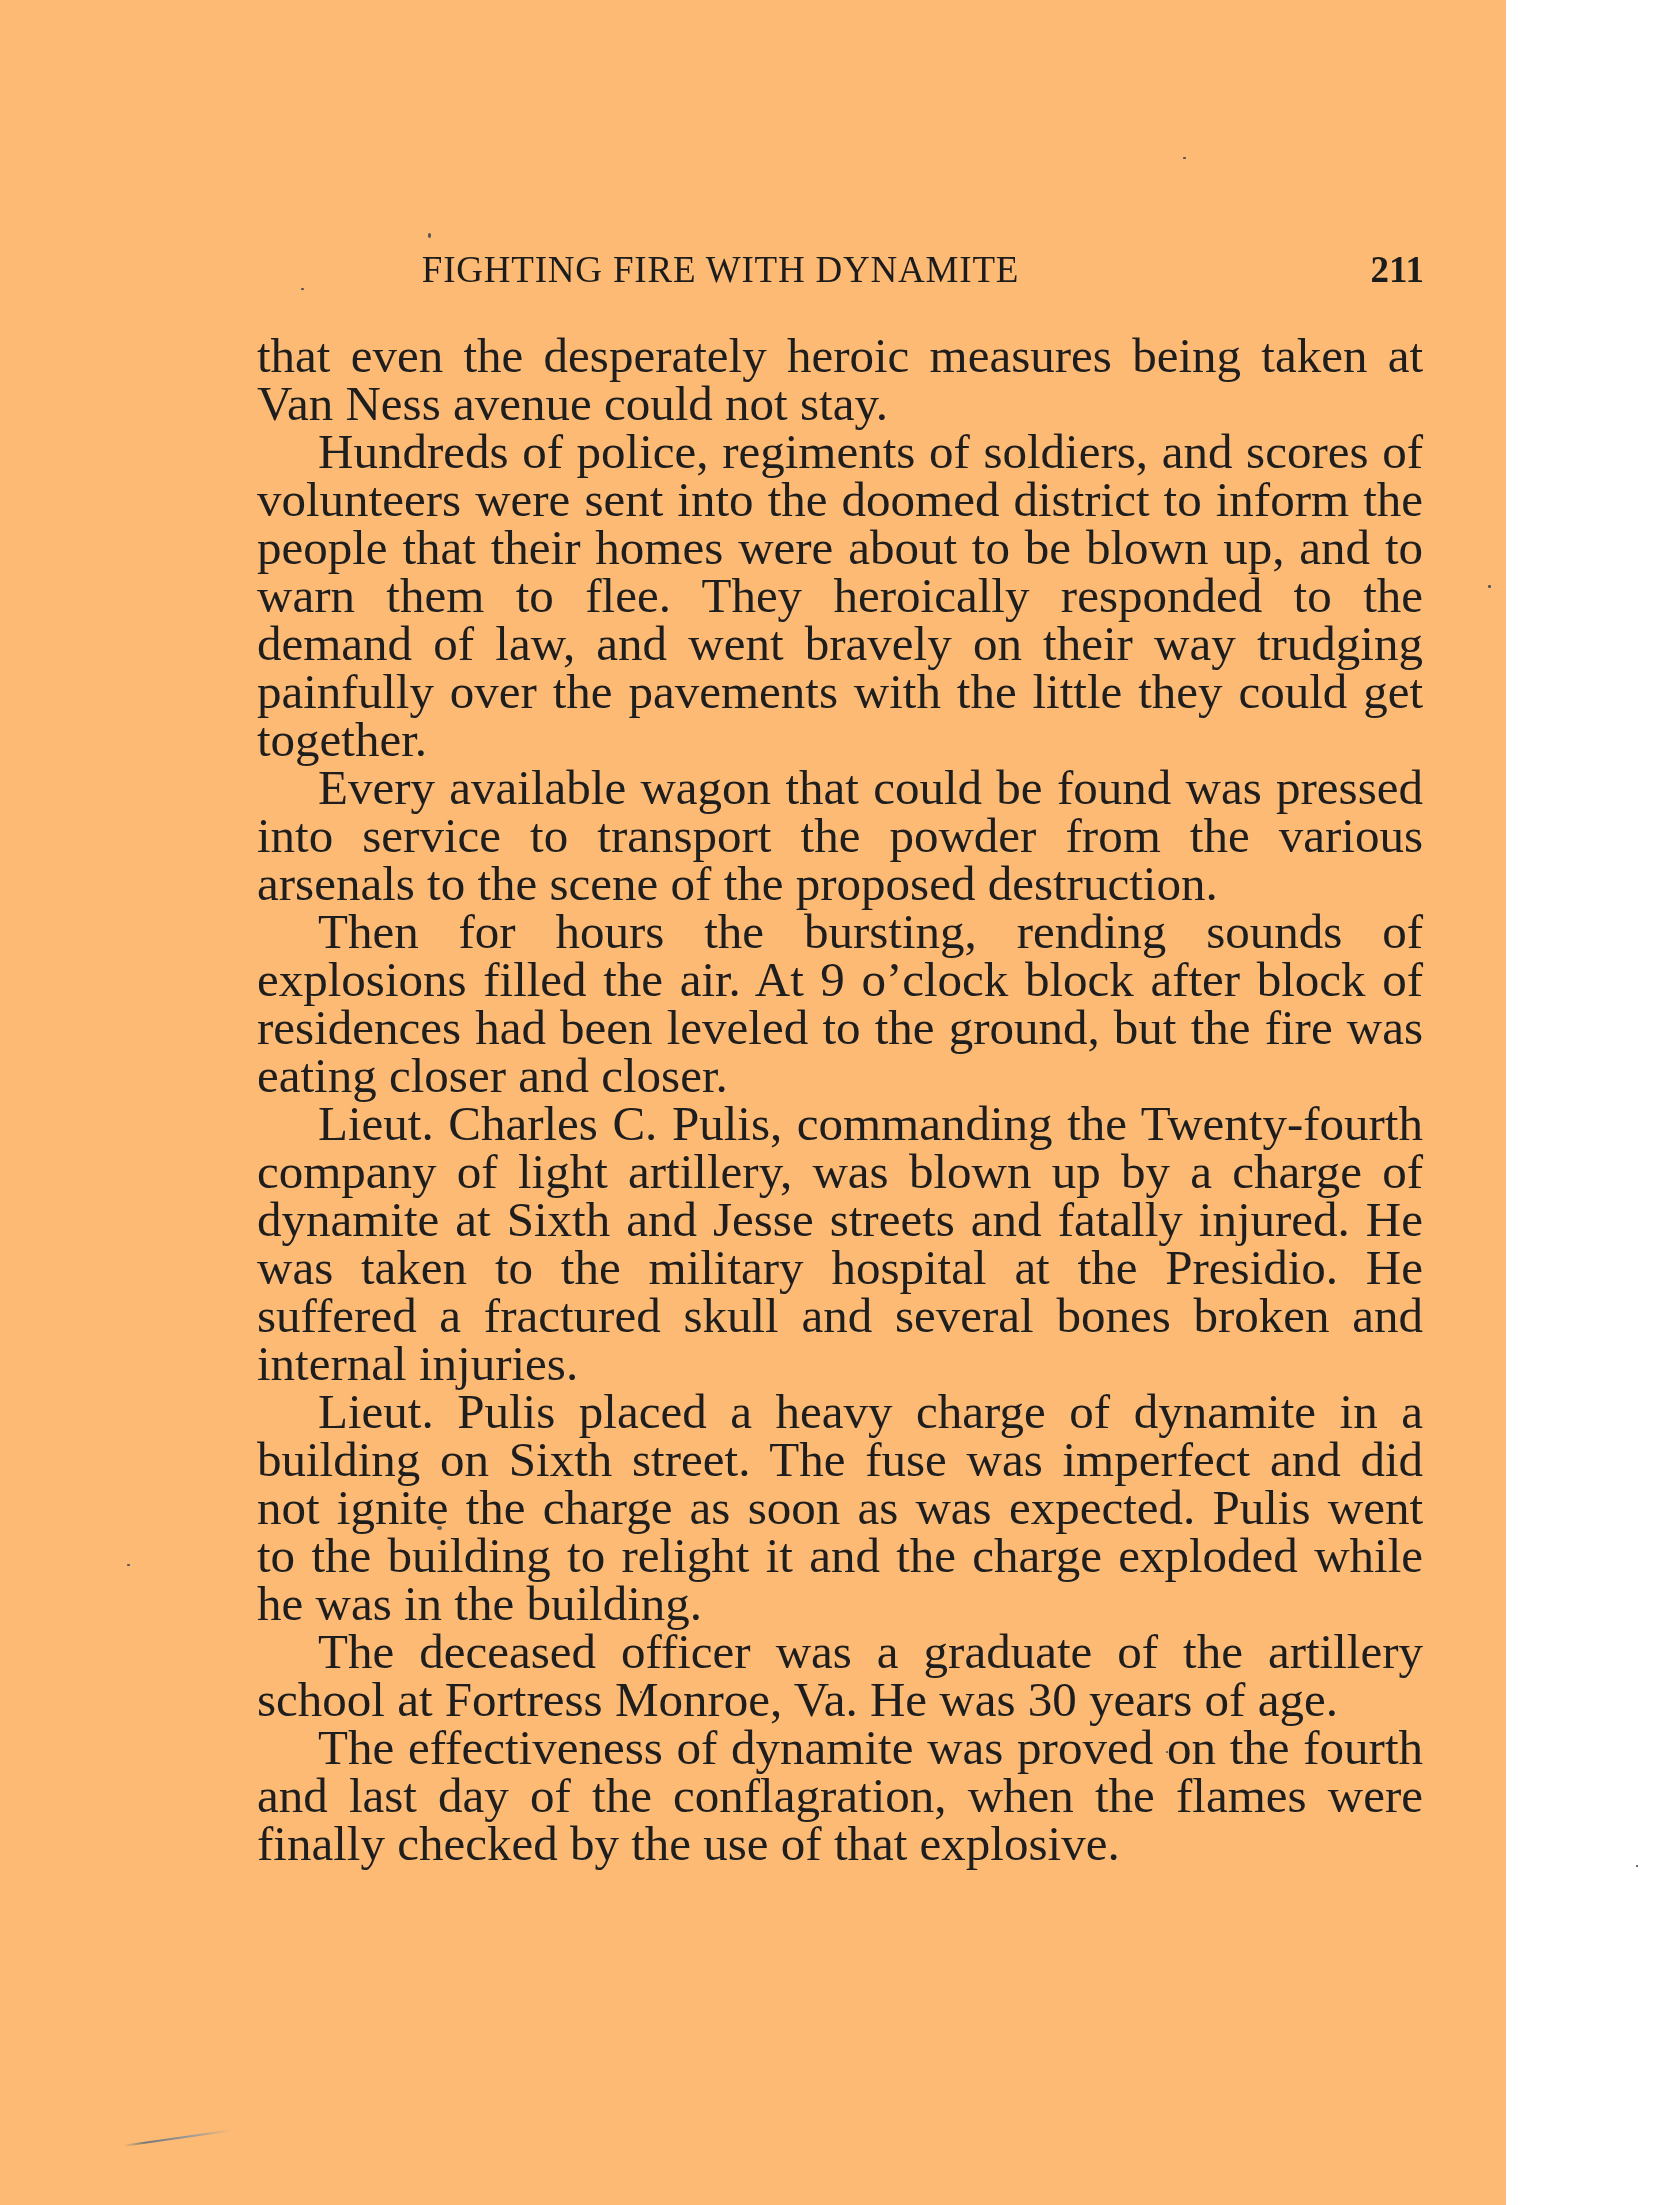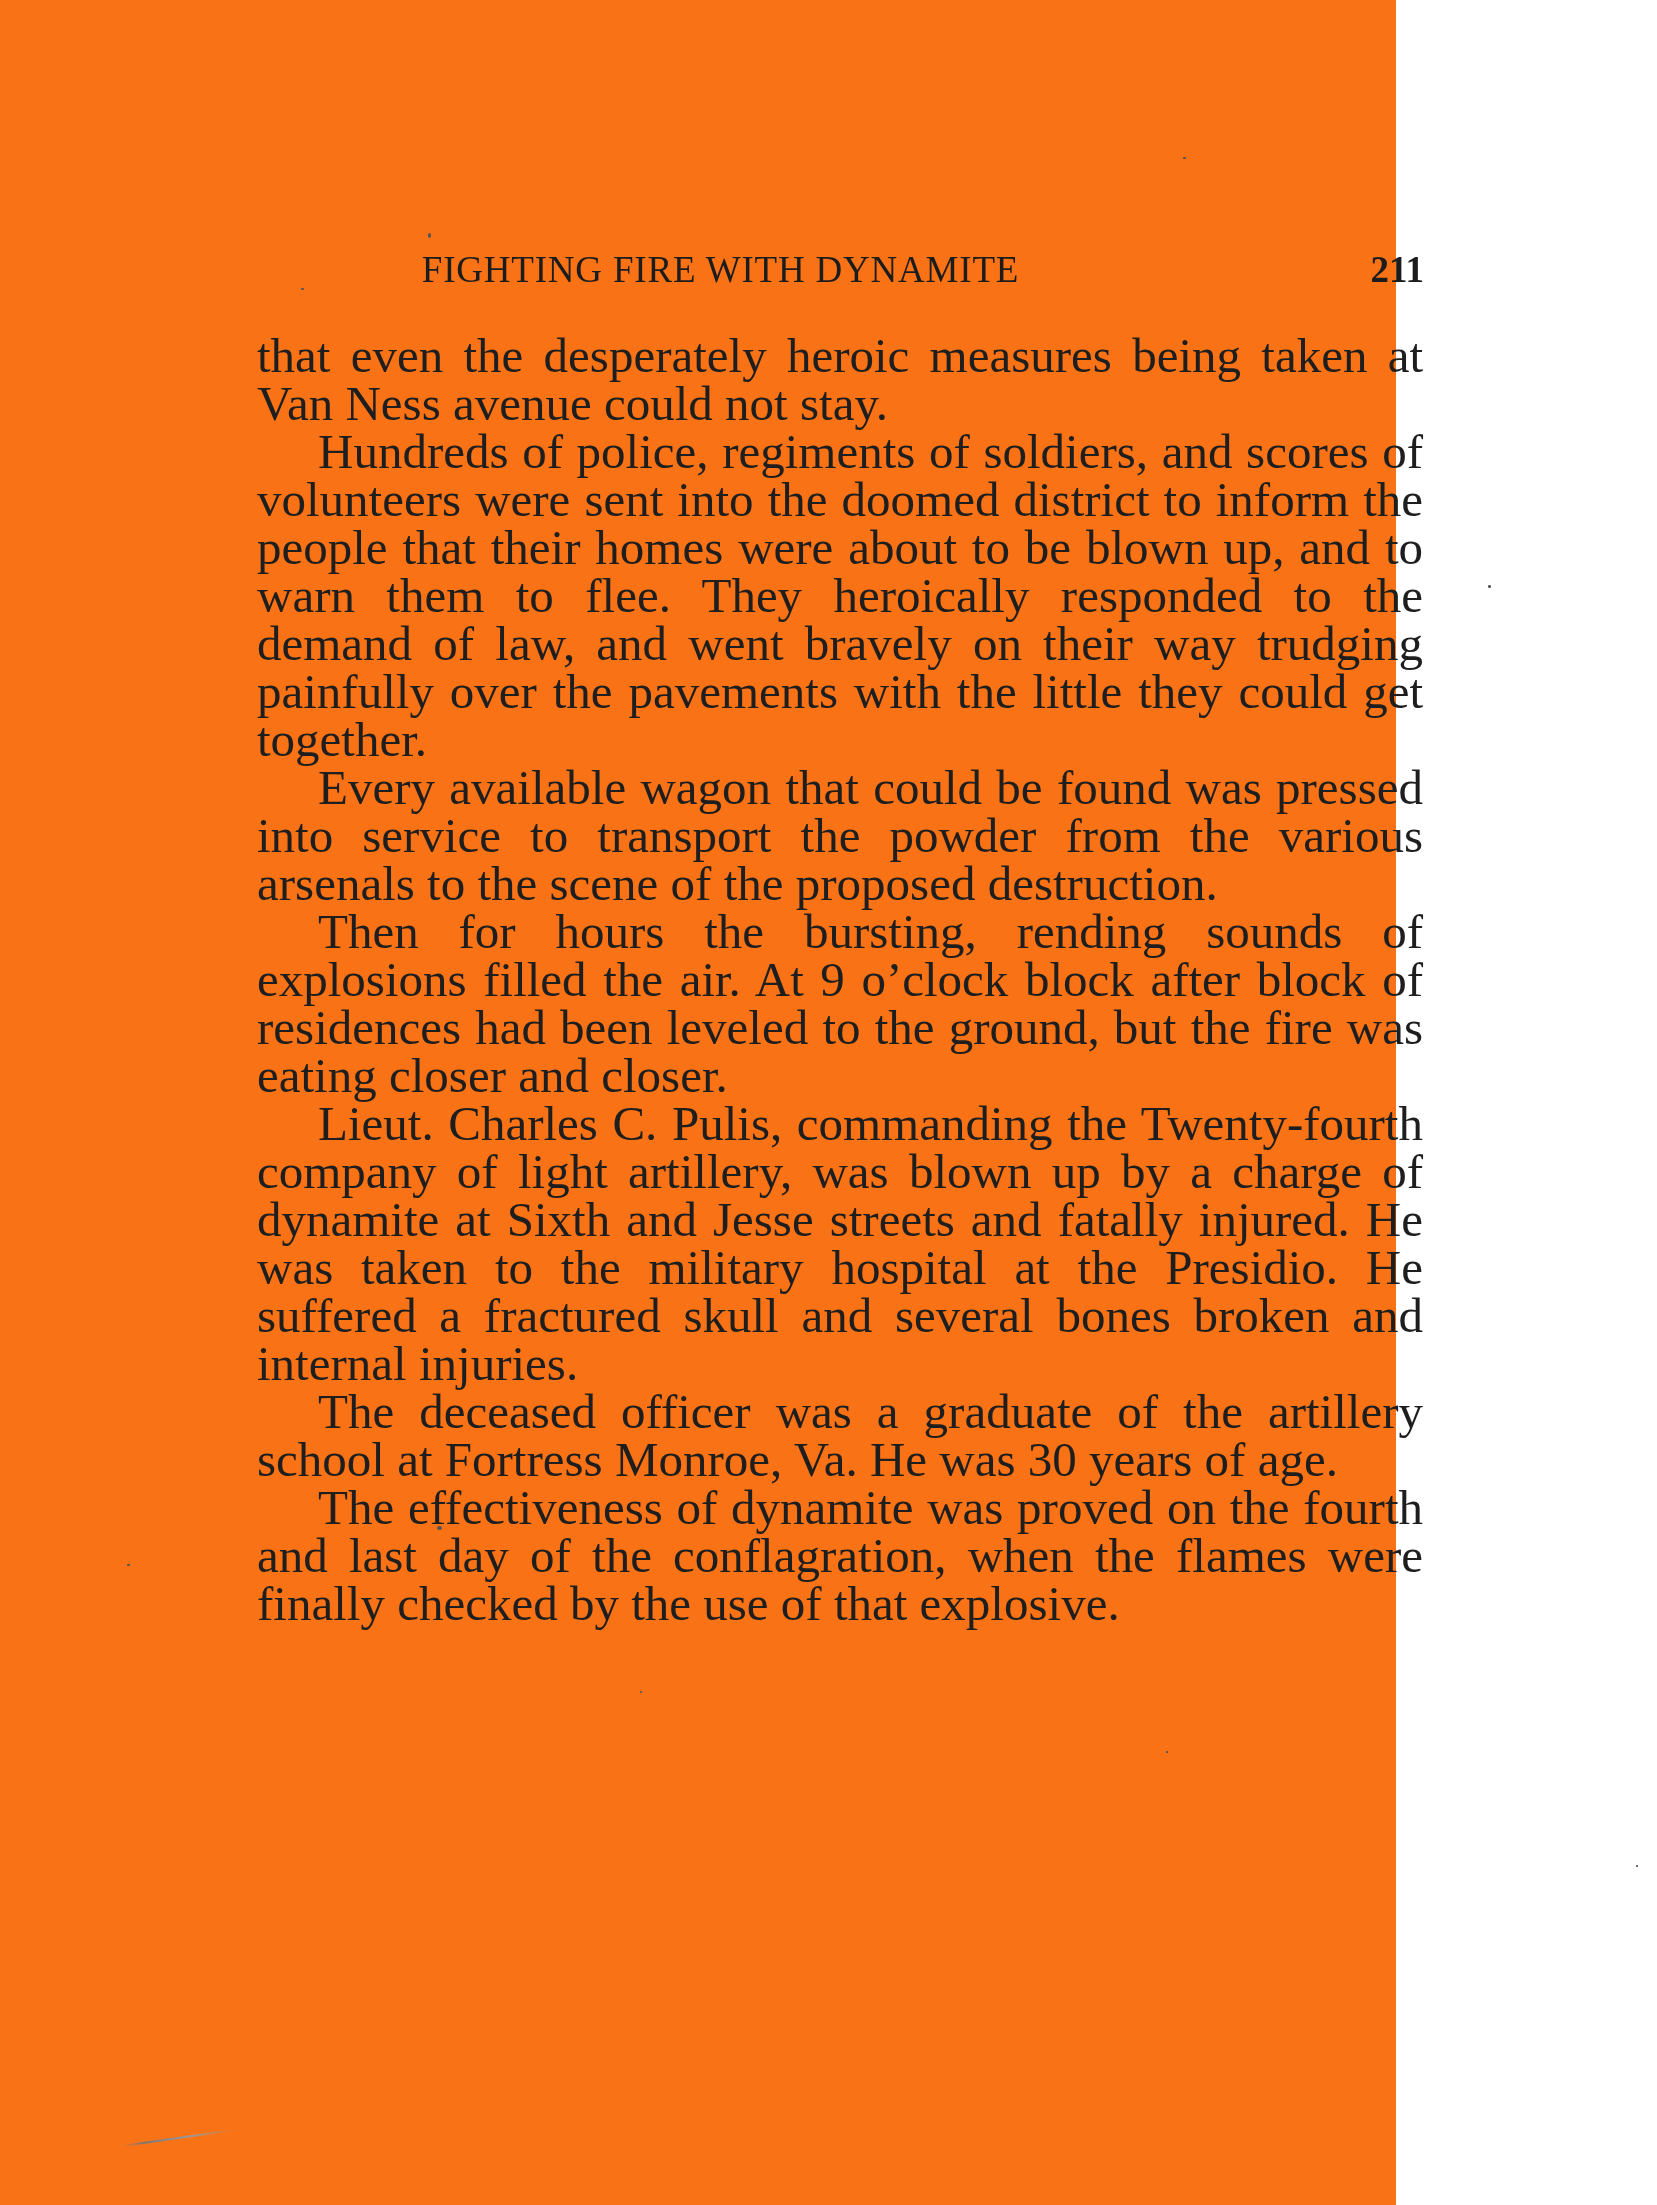--- a/index.html
+++ b/index.html
@@ -11,23 +11,23 @@
     width: 1658px;
     height: 2205px;
     position: relative;
     overflow: hidden;
     font-family: "Liberation Serif", "DejaVu Serif", serif;
     color: #1a1a1a;
   }
   .page {
     position: absolute;
     left: 0; top: 0;
-    width: 1396px;
+    width: 1506px;
     height: 2205px;
-    background: #f97316;
+    background: #fdba74;
   }
   .running-head {
     position: absolute;
     left: 254px;
     width: 1170px;
     top: 248px;
     height: 51px;
   }
   .running-title {
     position: absolute;
@@ -86,20 +86,21 @@
     <div class="running-title">FIGHTING FIRE WITH DYNAMITE</div>
     <div class="page-number">211</div>
   </div>
 
   <div class="body-text">
     <p class="cont">that even the desperately heroic measures being taken at Van Ness avenue could not stay.</p>
     <p>Hundreds of police, regiments of soldiers, and scores of volunteers were sent into the doomed district to inform the people that their homes were about to be blown up, and to warn them to flee. They heroically responded to the demand of law, and went bravely on their way trudging painfully over the pavements with the little they could get together.</p>
     <p>Every available wagon that could be found was pressed into service to transport the powder from the various arsenals to the scene of the proposed destruction.</p>
     <p>Then for hours the bursting, rending sounds of explosions filled the air. At 9 o’clock block after block of residences had been leveled to the ground, but the fire was eating closer and closer.</p>
     <p>Lieut. Charles C. Pulis, commanding the Twenty-fourth company of light artillery, was blown up by a charge of dynamite at Sixth and Jesse streets and fatally injured. He was taken to the military hospital at the Presidio. He suffered a fractured skull and several bones broken and internal injuries.</p>
+    <p>Lieut. Pulis placed a heavy charge of dynamite in a building on Sixth street. The fuse was imperfect and did not ignite the charge as soon as was expected. Pulis went to the building to relight it and the charge exploded while he was in the building.</p>
     <p>The deceased officer was a graduate of the artillery school at Fortress Monroe, Va. He was 30 years of age.</p>
     <p>The effectiveness of dynamite was proved on the fourth and last day of the conflagration, when the flames were finally checked by the use of that explosive.</p>
   </div>
 
   <div class="speck" style="left:428px;top:233px;width:3.4px;height:5.1px;"></div>
   <div class="speck" style="left:301px;top:288px;width:2.5px;height:1.7px;"></div>
   <div class="speck" style="left:1183px;top:157px;width:2.5px;height:1.7px;"></div>
   <div class="speck" style="left:1488px;top:585px;width:2.5px;height:2.5px;"></div>
   <div class="speck" style="left:127px;top:1564px;width:2.5px;height:1.7px;"></div>
   <div class="speck" style="left:437px;top:1526px;width:5.1px;height:4.2px;"></div>

